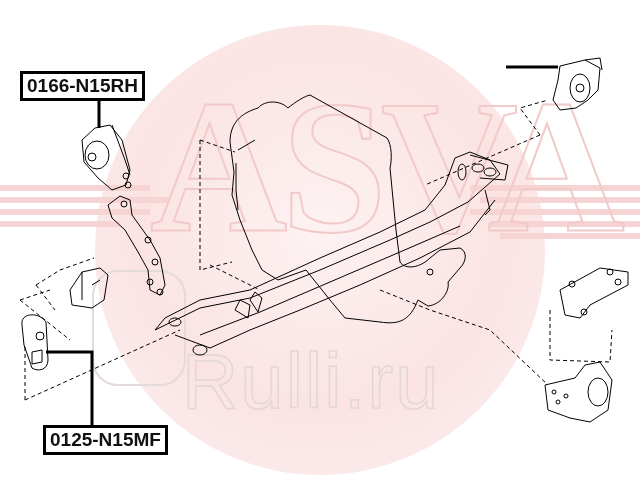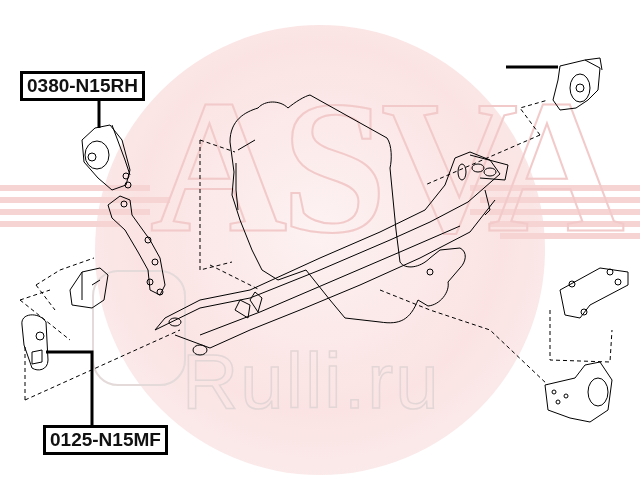--- a/index.html
+++ b/index.html
@@ -127,15 +127,15 @@
       <path d="M210 265 L260 290"></path>
     </g>
 
     <g stroke-width="3">
       <path d="M99 98 L99 128"></path>
       <path d="M506 67 L558 67"></path>
       <path d="M46 352 L92 352 L92 425"></path>
     </g>
   </svg>
 
-  <div class="label" style="left:20px;top:71px">0380-N15RH</div>
+  <div class="label" style="left:20px;top:71px">0166-N15RH</div>
   <div class="label" style="left:43px;top:425px">0125-N15MF</div>
 </div>
 
 </body></html>

